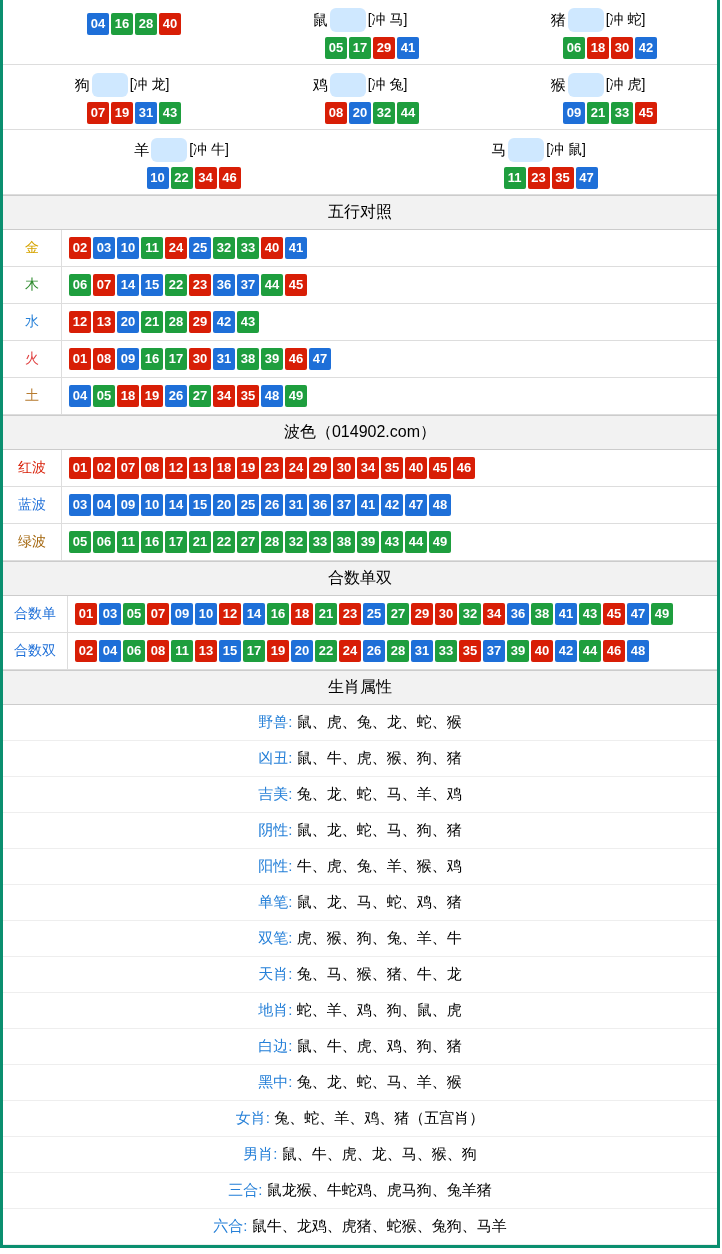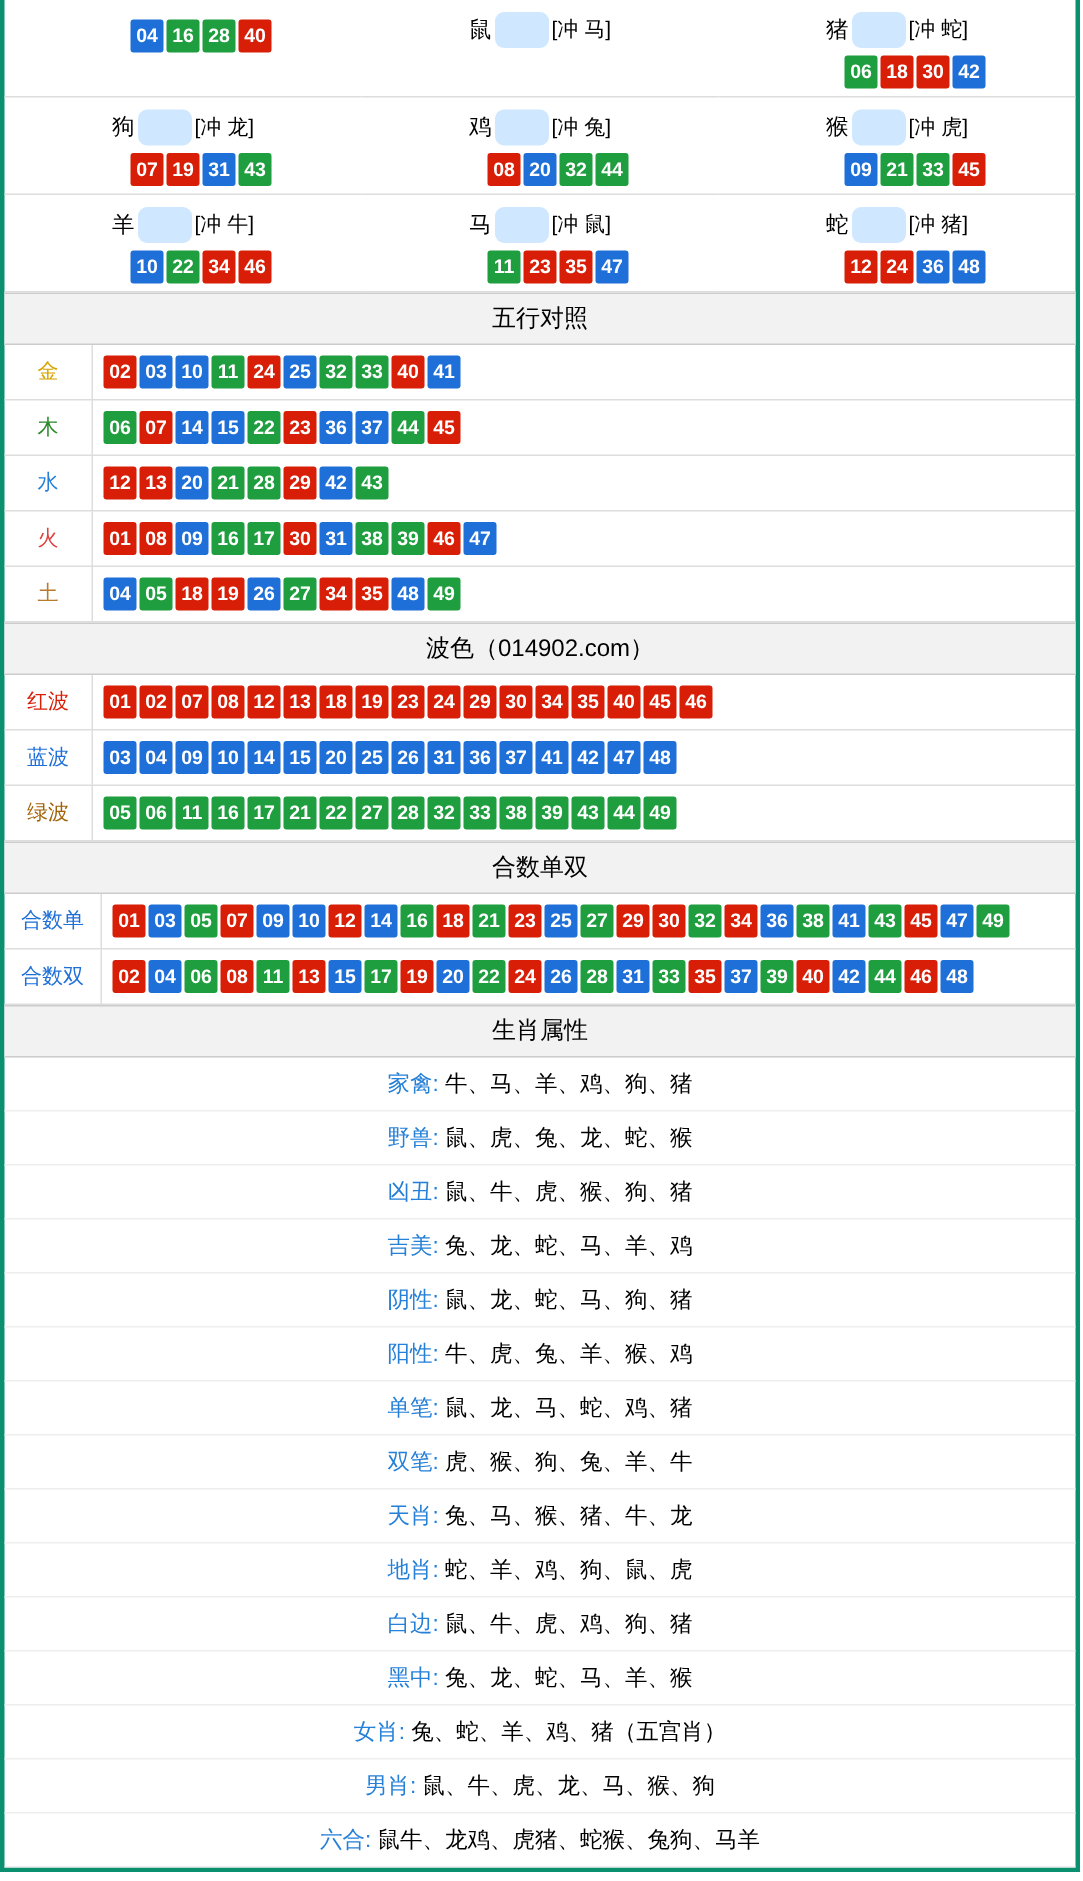--- a/index.html
+++ b/index.html
@@ -28,20 +28,21 @@
 
 <div class="wrap">
 
   <div id="zodiac-grid">
       <div class="zodiac-row">
         <div class="zodiac-cell">
           <div class="balls"><span class="ball b">04</span><span class="ball g">16</span><span class="ball g">28</span><span class="ball r">40</span></div>
         </div>
         <div class="zodiac-cell">
           <div><span class="z-name">鼠</span><span class="z-icon"></span><span class="z-clash">[冲 马]</span></div>
+          <div class="balls"><span class="ball g">05</span><span class="ball g">17</span><span class="ball r">29</span><span class="ball b">41</span></div>
         </div>
         <div class="zodiac-cell">
           <div><span class="z-name">猪</span><span class="z-icon"></span><span class="z-clash">[冲 蛇]</span></div>
           <div class="balls"><span class="ball g">06</span><span class="ball r">18</span><span class="ball r">30</span><span class="ball b">42</span></div>
         </div>
       </div>
       <div class="zodiac-row">
         <div class="zodiac-cell">
           <div><span class="z-name">狗</span><span class="z-icon"></span><span class="z-clash">[冲 龙]</span></div>
           <div class="balls"><span class="ball r">07</span><span class="ball r">19</span><span class="ball b">31</span><span class="ball g">43</span></div>
@@ -56,24 +57,20 @@
         </div>
       </div>
       <div class="zodiac-row">
         <div class="zodiac-cell">
           <div><span class="z-name">羊</span><span class="z-icon"></span><span class="z-clash">[冲 牛]</span></div>
           <div class="balls"><span class="ball b">10</span><span class="ball g">22</span><span class="ball r">34</span><span class="ball r">46</span></div>
         </div>
         <div class="zodiac-cell">
           <div><span class="z-name">马</span><span class="z-icon"></span><span class="z-clash">[冲 鼠]</span></div>
           <div class="balls"><span class="ball g">11</span><span class="ball r">23</span><span class="ball r">35</span><span class="ball b">47</span></div>
-        </div>
-        <div class="zodiac-cell">
-          <div><span class="z-name">蛇</span><span class="z-icon"></span><span class="z-clash">[冲 猪]</span></div>
-          <div class="balls"><span class="ball r">12</span><span class="ball r">24</span><span class="ball b">36</span><span class="ball b">48</span></div>
         </div>
       </div>
     </div>
 
   <div class="sect-h">五行对照</div>
   <table>
       <tbody id="wuxing-body">
         <tr>
           <td class="lab gold" style="">金</td>
           <td class="vals"><span class="ball r">02</span><span class="ball b">03</span><span class="ball b">10</span><span class="ball g">11</span><span class="ball r">24</span><span class="ball b">25</span><span class="ball g">32</span><span class="ball g">33</span><span class="ball r">40</span><span class="ball b">41</span></td>
@@ -124,30 +121,30 @@
         </tr>
         <tr>
           <td class="lab blue-t" style="width:56px;">合数双</td>
           <td class="vals"><span class="ball r">02</span><span class="ball b">04</span><span class="ball g">06</span><span class="ball r">08</span><span class="ball g">11</span><span class="ball r">13</span><span class="ball b">15</span><span class="ball g">17</span><span class="ball r">19</span><span class="ball b">20</span><span class="ball g">22</span><span class="ball r">24</span><span class="ball b">26</span><span class="ball g">28</span><span class="ball b">31</span><span class="ball g">33</span><span class="ball r">35</span><span class="ball b">37</span><span class="ball g">39</span><span class="ball r">40</span><span class="ball b">42</span><span class="ball g">44</span><span class="ball r">46</span><span class="ball b">48</span></td>
         </tr>
       </tbody>
     </table>
 
   <div class="sect-h">生肖属性</div>
   <div id="attr-list">
-      <div class="attr-line"><span class="key">家禽:</span><span> 牛、马、羊、鸡、狗、猪</span></div>
       <div class="attr-line"><span class="key">野兽:</span><span> 鼠、虎、兔、龙、蛇、猴</span></div>
       <div class="attr-line"><span class="key">凶丑:</span><span> 鼠、牛、虎、猴、狗、猪</span></div>
       <div class="attr-line"><span class="key">吉美:</span><span> 兔、龙、蛇、马、羊、鸡</span></div>
       <div class="attr-line"><span class="key">阴性:</span><span> 鼠、龙、蛇、马、狗、猪</span></div>
       <div class="attr-line"><span class="key">阳性:</span><span> 牛、虎、兔、羊、猴、鸡</span></div>
       <div class="attr-line"><span class="key">单笔:</span><span> 鼠、龙、马、蛇、鸡、猪</span></div>
       <div class="attr-line"><span class="key">双笔:</span><span> 虎、猴、狗、兔、羊、牛</span></div>
       <div class="attr-line"><span class="key">天肖:</span><span> 兔、马、猴、猪、牛、龙</span></div>
       <div class="attr-line"><span class="key">地肖:</span><span> 蛇、羊、鸡、狗、鼠、虎</span></div>
       <div class="attr-line"><span class="key">白边:</span><span> 鼠、牛、虎、鸡、狗、猪</span></div>
       <div class="attr-line"><span class="key">黑中:</span><span> 兔、龙、蛇、马、羊、猴</span></div>
       <div class="attr-line"><span class="key">女肖:</span><span> 兔、蛇、羊、鸡、猪（五宫肖）</span></div>
       <div class="attr-line"><span class="key">男肖:</span><span> 鼠、牛、虎、龙、马、猴、狗</span></div>
+      <div class="attr-line"><span class="key">三合:</span><span> 鼠龙猴、牛蛇鸡、虎马狗、兔羊猪</span></div>
       <div class="attr-line"><span class="key">六合:</span><span> 鼠牛、龙鸡、虎猪、蛇猴、兔狗、马羊</span></div>
     </div>
 
 </div>
 
 </body></html>

